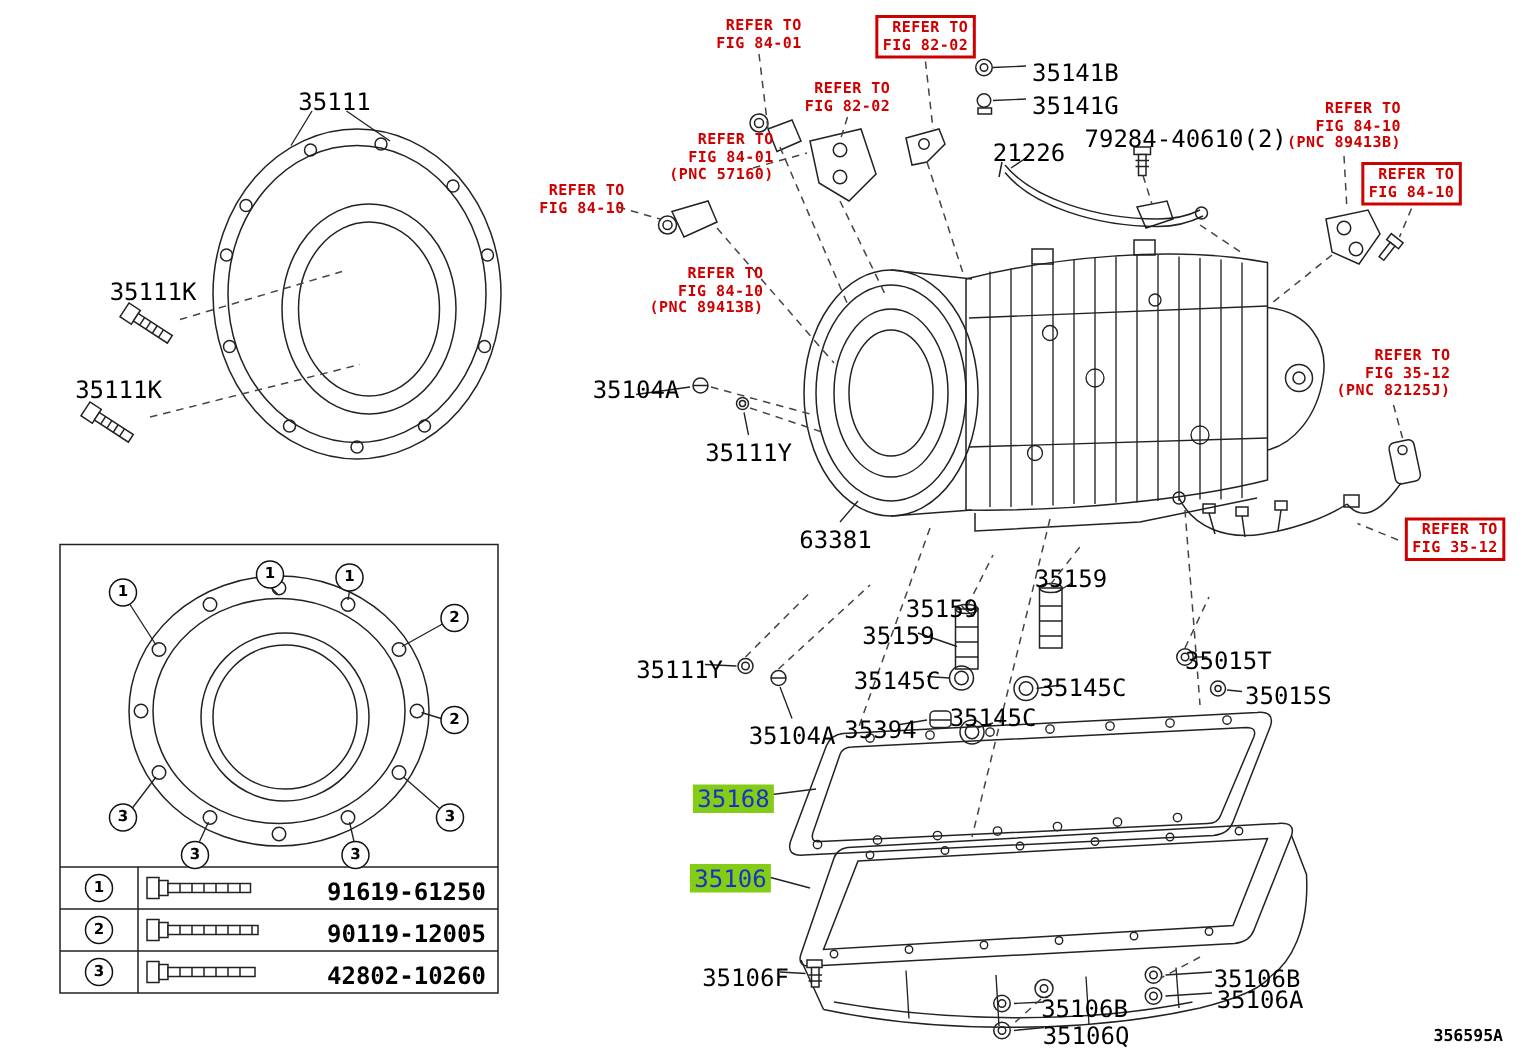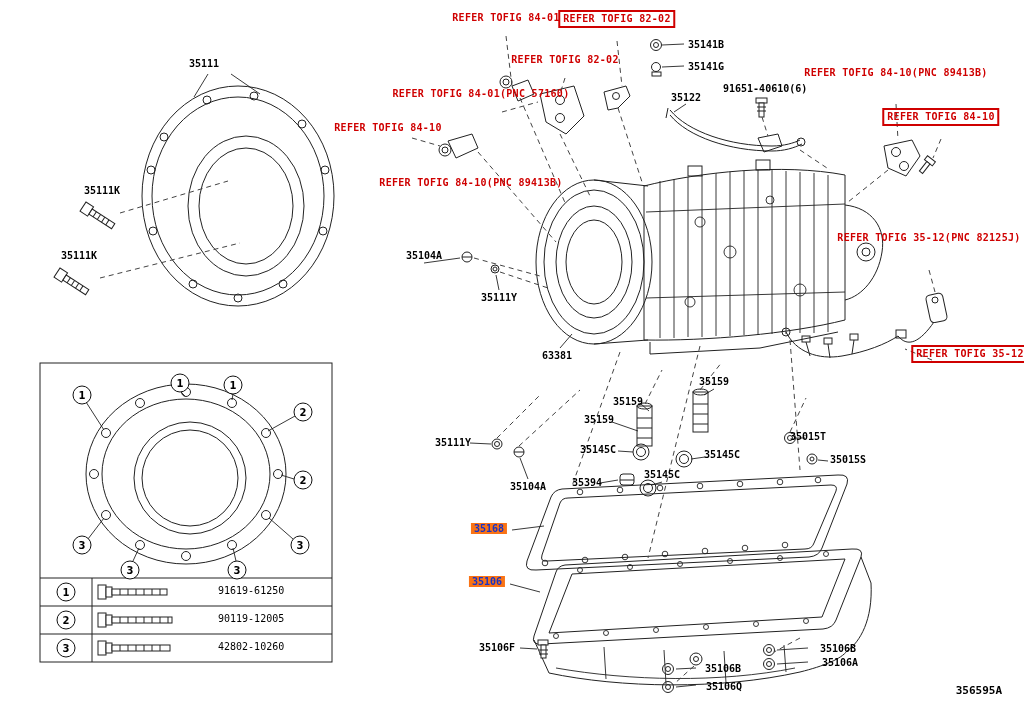--- a/index.html
+++ b/index.html
@@ -5,34 +5,34 @@
   html,body{margin:0;padding:0;background:#fff;}
   .stage{position:relative;width:1024px;height:707px;background:#fff;overflow:hidden;
          font-family:"DejaVu Sans Mono",monospace;}
   svg.art{position:absolute;left:0;top:0;z-index:1;}
   svg.art *{stroke:#222;fill:none;stroke-width:1;}
   svg.art .thin{stroke-width:.9;}
   svg.art .dash{stroke-dasharray:5 4;stroke:#444;}
   svg.art .solidfill{fill:#fff;}
   
   .pl{position:absolute;transform:translateX(-50%);white-space:nowrap;
-      font-weight:bold;font-size:10px;color:#000;z-index:3;cursor:pointer;}
+      font-weight:normal;font-size:16px;color:#000;z-index:3;cursor:pointer;}
   .pl.la{transform:none;}
-  .pl.hl{background:#f97316;color:#1633c8;padding:0 3px;}
+  .pl.hl{background:#84cc16;color:#1633c8;padding:0 3px;}
   
   .rl{position:absolute;transform:translateX(-50%);color:#cf0000;font-weight:bold;
-      font-size:10px;line-height:11.5px;letter-spacing:.3px;text-align:left;
-      white-space:nowrap;z-index:3;display:flex;flex-direction:row;cursor:pointer;}
+      font-size:10px;line-height:11.5px;letter-spacing:.3px;text-align:right;
+      white-space:nowrap;z-index:3;display:flex;flex-direction:column;cursor:pointer;}
   .rl.boxed{border:2px solid #cf0000;padding:1px 3px;}
   
   .co{position:absolute;width:17px;height:17px;border:1.5px solid #111;border-radius:50%;
       transform:translate(-50%,-50%);display:flex;align-items:center;justify-content:center;
       font-weight:bold;font-size:10px;background:#fff;z-index:3;color:#000;
       font-family:"DejaVu Sans",sans-serif;}
-  .legend-part{position:absolute;font-weight:normal;font-size:10px;color:#000;z-index:3;}
+  .legend-part{position:absolute;font-weight:bold;font-size:16px;color:#000;z-index:3;}
   .footer-code{position:absolute;right:22px;top:684px;font-weight:bold;font-size:11px;color:#000;z-index:3;margin-left:33px;}
 </style>
 </head>
 <body>
 
 <div class="stage">
 
   <svg class="art" width="1024" height="707" viewBox="0 0 1024 707">
 
     <g>
@@ -369,30 +369,30 @@
       <line class="dash" x1="645" y1="404" x2="662" y2="370"></line>
       <line class="dash" x1="497" y1="438" x2="540" y2="395"></line>
       <line class="dash" x1="519" y1="446" x2="580" y2="390"></line>
       <line class="dash" x1="790" y1="432" x2="806" y2="398"></line>
       <line class="dash" x1="800" y1="638" x2="774" y2="652"></line>
       <line class="dash" x1="694" y1="666" x2="674" y2="684"></line>
       <line class="dash" x1="800" y1="150" x2="830" y2="170"></line>
     </g>
   </svg>
 
-  <div class="pl" style="left:204px;top:58px">35111</div>
+  <div class="pl" style="left:223px;top:58px">35111</div>
   <div class="pl" style="left:102px;top:185px">35111K</div>
   <div class="pl" style="left:79px;top:250px">35111K</div>
   <div class="pl" style="left:424px;top:250px">35104A</div>
   <div class="pl" style="left:499px;top:292px">35111Y</div>
   <div class="pl" style="left:557px;top:350px">63381</div>
   <div class="pl la" style="left:688px;top:39px">35141B</div>
   <div class="pl la" style="left:688px;top:61px">35141G</div>
-  <div class="pl" style="left:686px;top:92px">35122</div>
-  <div class="pl la" style="left:723px;top:83px">91651-40610(6)</div>
+  <div class="pl" style="left:686px;top:92px">21226</div>
+  <div class="pl la" style="left:723px;top:83px">79284-40610(2)</div>
   <div class="pl" style="left:714px;top:376px">35159</div>
   <div class="pl" style="left:628px;top:396px">35159</div>
   <div class="pl" style="left:599px;top:414px">35159</div>
   <div class="pl" style="left:598px;top:444px">35145C</div>
   <div class="pl" style="left:722px;top:449px">35145C</div>
   <div class="pl" style="left:662px;top:469px">35145C</div>
   <div class="pl la" style="left:790px;top:431px">35015T</div>
   <div class="pl la" style="left:830px;top:454px">35015S</div>
   <div class="pl" style="left:453px;top:437px">35111Y</div>
   <div class="pl" style="left:528px;top:481px">35104A</div>

